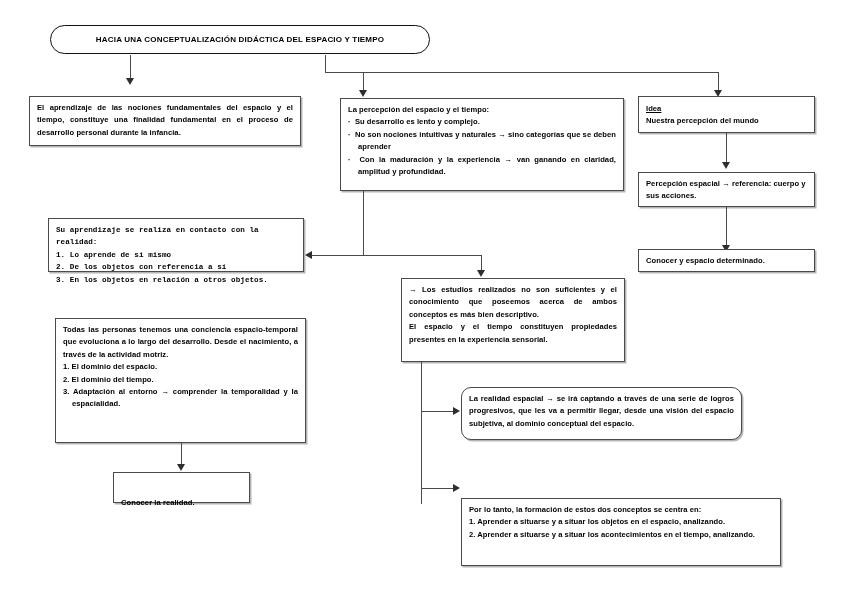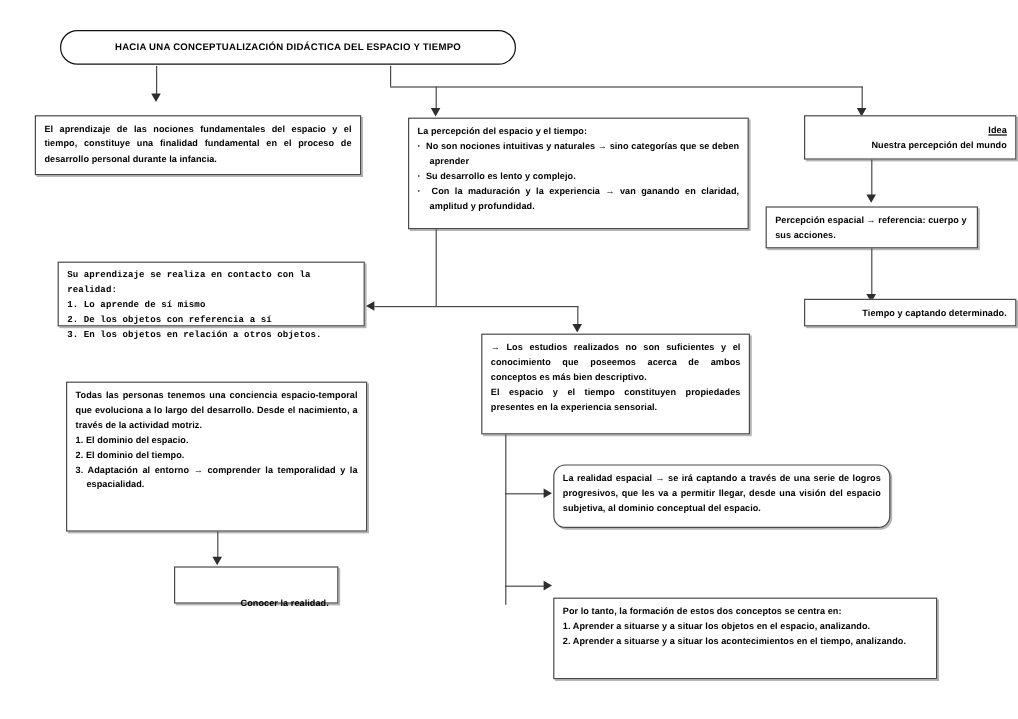--- a/index.html
+++ b/index.html
@@ -18,21 +18,21 @@
     box-sizing:border-box;
     box-shadow:1.5px 1.5px 0 rgba(120,120,120,.55);
     font-size:7.6px;
     line-height:12.4px;
     letter-spacing:.05px;
     font-weight:700;
     padding:5px 7px;
   }
   .box p{margin:0;}
   .just{text-align:justify;}
-  .center{text-align:right;margin-left:32px;}
+  .center{text-align:left;}
   .u{text-decoration:underline;}
   .ind{padding-left:9px;text-indent:-9px;}
   .bul{padding-left:10px;text-indent:-10px;}
 
   
   #title-oval{
     position:absolute;left:50px;top:25px;width:380px;height:29px;
     border:1.2px solid #111;border-radius:16px;background:#fff;
     display:flex;align-items:center;justify-content:center;
     font-size:8px;font-weight:700;letter-spacing:.2px;
@@ -104,25 +104,25 @@
 
   <div class="box center" style="left:113px;top:472px;width:137px;height:24px;padding-top:24px;">
     <p>Conocer la realidad.</p>
   </div>
 
   <div class="ln v" style="left:181px;top:443px;height:22px;"></div>
   <div class="ah" style="left:177px;top:464px;"></div>
 
   <div class="box" style="left:340px;top:98px;width:284px;height:93px;">
     <p>La percepción del espacio y el tiempo:</p>
+    <p class="bul">
+      <span>·&nbsp;&nbsp;</span><span>Su desarrollo es lento y complejo.</span>
+    </p>
     <p class="bul just">
       <span>·&nbsp;&nbsp;</span><span>No son nociones intuitivas y naturales → sino categorías que se deben aprender</span>
-    </p>
-    <p class="bul">
-      <span>·&nbsp;&nbsp;</span><span>Su desarrollo es lento y complejo.</span>
     </p>
     <p class="bul just">
       <span>·&nbsp;&nbsp;</span><span>Con la maduración y la experiencia → van ganando en claridad, amplitud y profundidad.</span>
     </p>
   </div>
 
   <div class="ln v" style="left:363px;top:191px;height:64px;"></div>
   <div class="ln h" style="left:312px;top:255px;width:170px;"></div>
   <div class="ah-left" style="left:305px;top:251px;"></div>
   <div class="ln v" style="left:481px;top:255px;height:16px;"></div>
@@ -158,16 +158,16 @@
   <div class="ah" style="left:722px;top:162px;"></div>
 
   <div class="box" style="left:638px;top:172px;width:177px;height:35px;">
     <p>Percepción espacial → referencia: cuerpo y sus acciones.</p>
   </div>
 
   <div class="ln v" style="left:726px;top:207px;height:39px;"></div>
   <div class="ah" style="left:722px;top:245px;"></div>
 
   <div class="box center" style="left:638px;top:249px;width:177px;height:23px;padding-top:5px;">
-    <p>Tiempo y captando determinado.</p>
+    <p>Conocer y espacio determinado.</p>
   </div>
 
 </div>
 
 </body></html>

